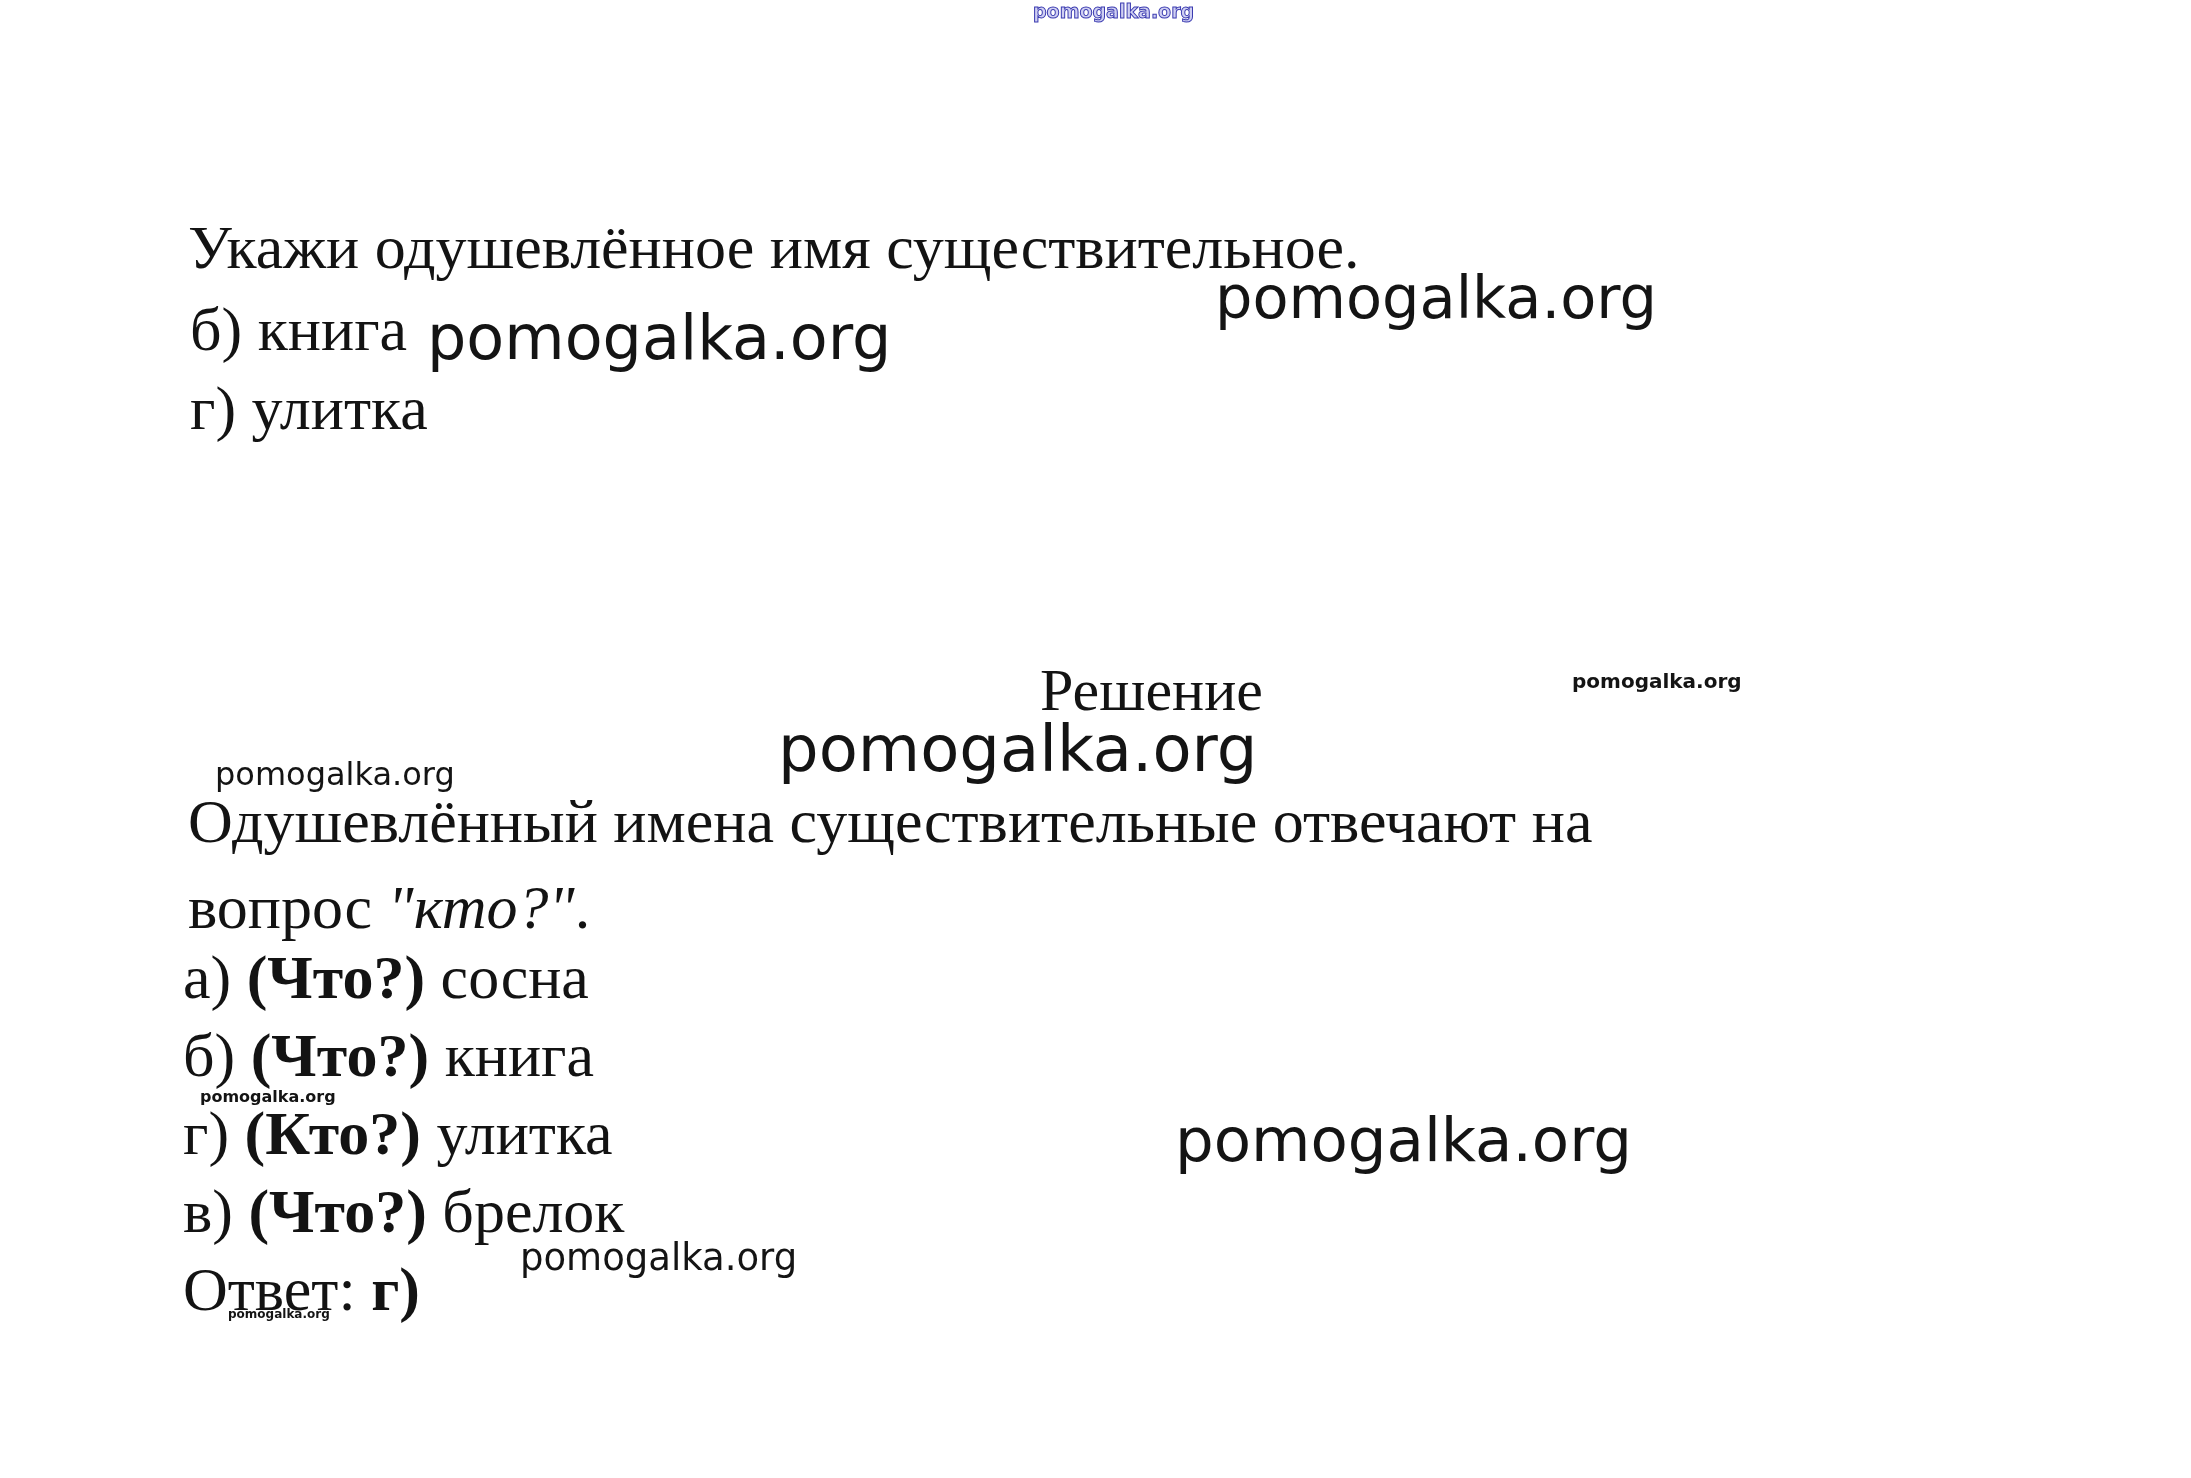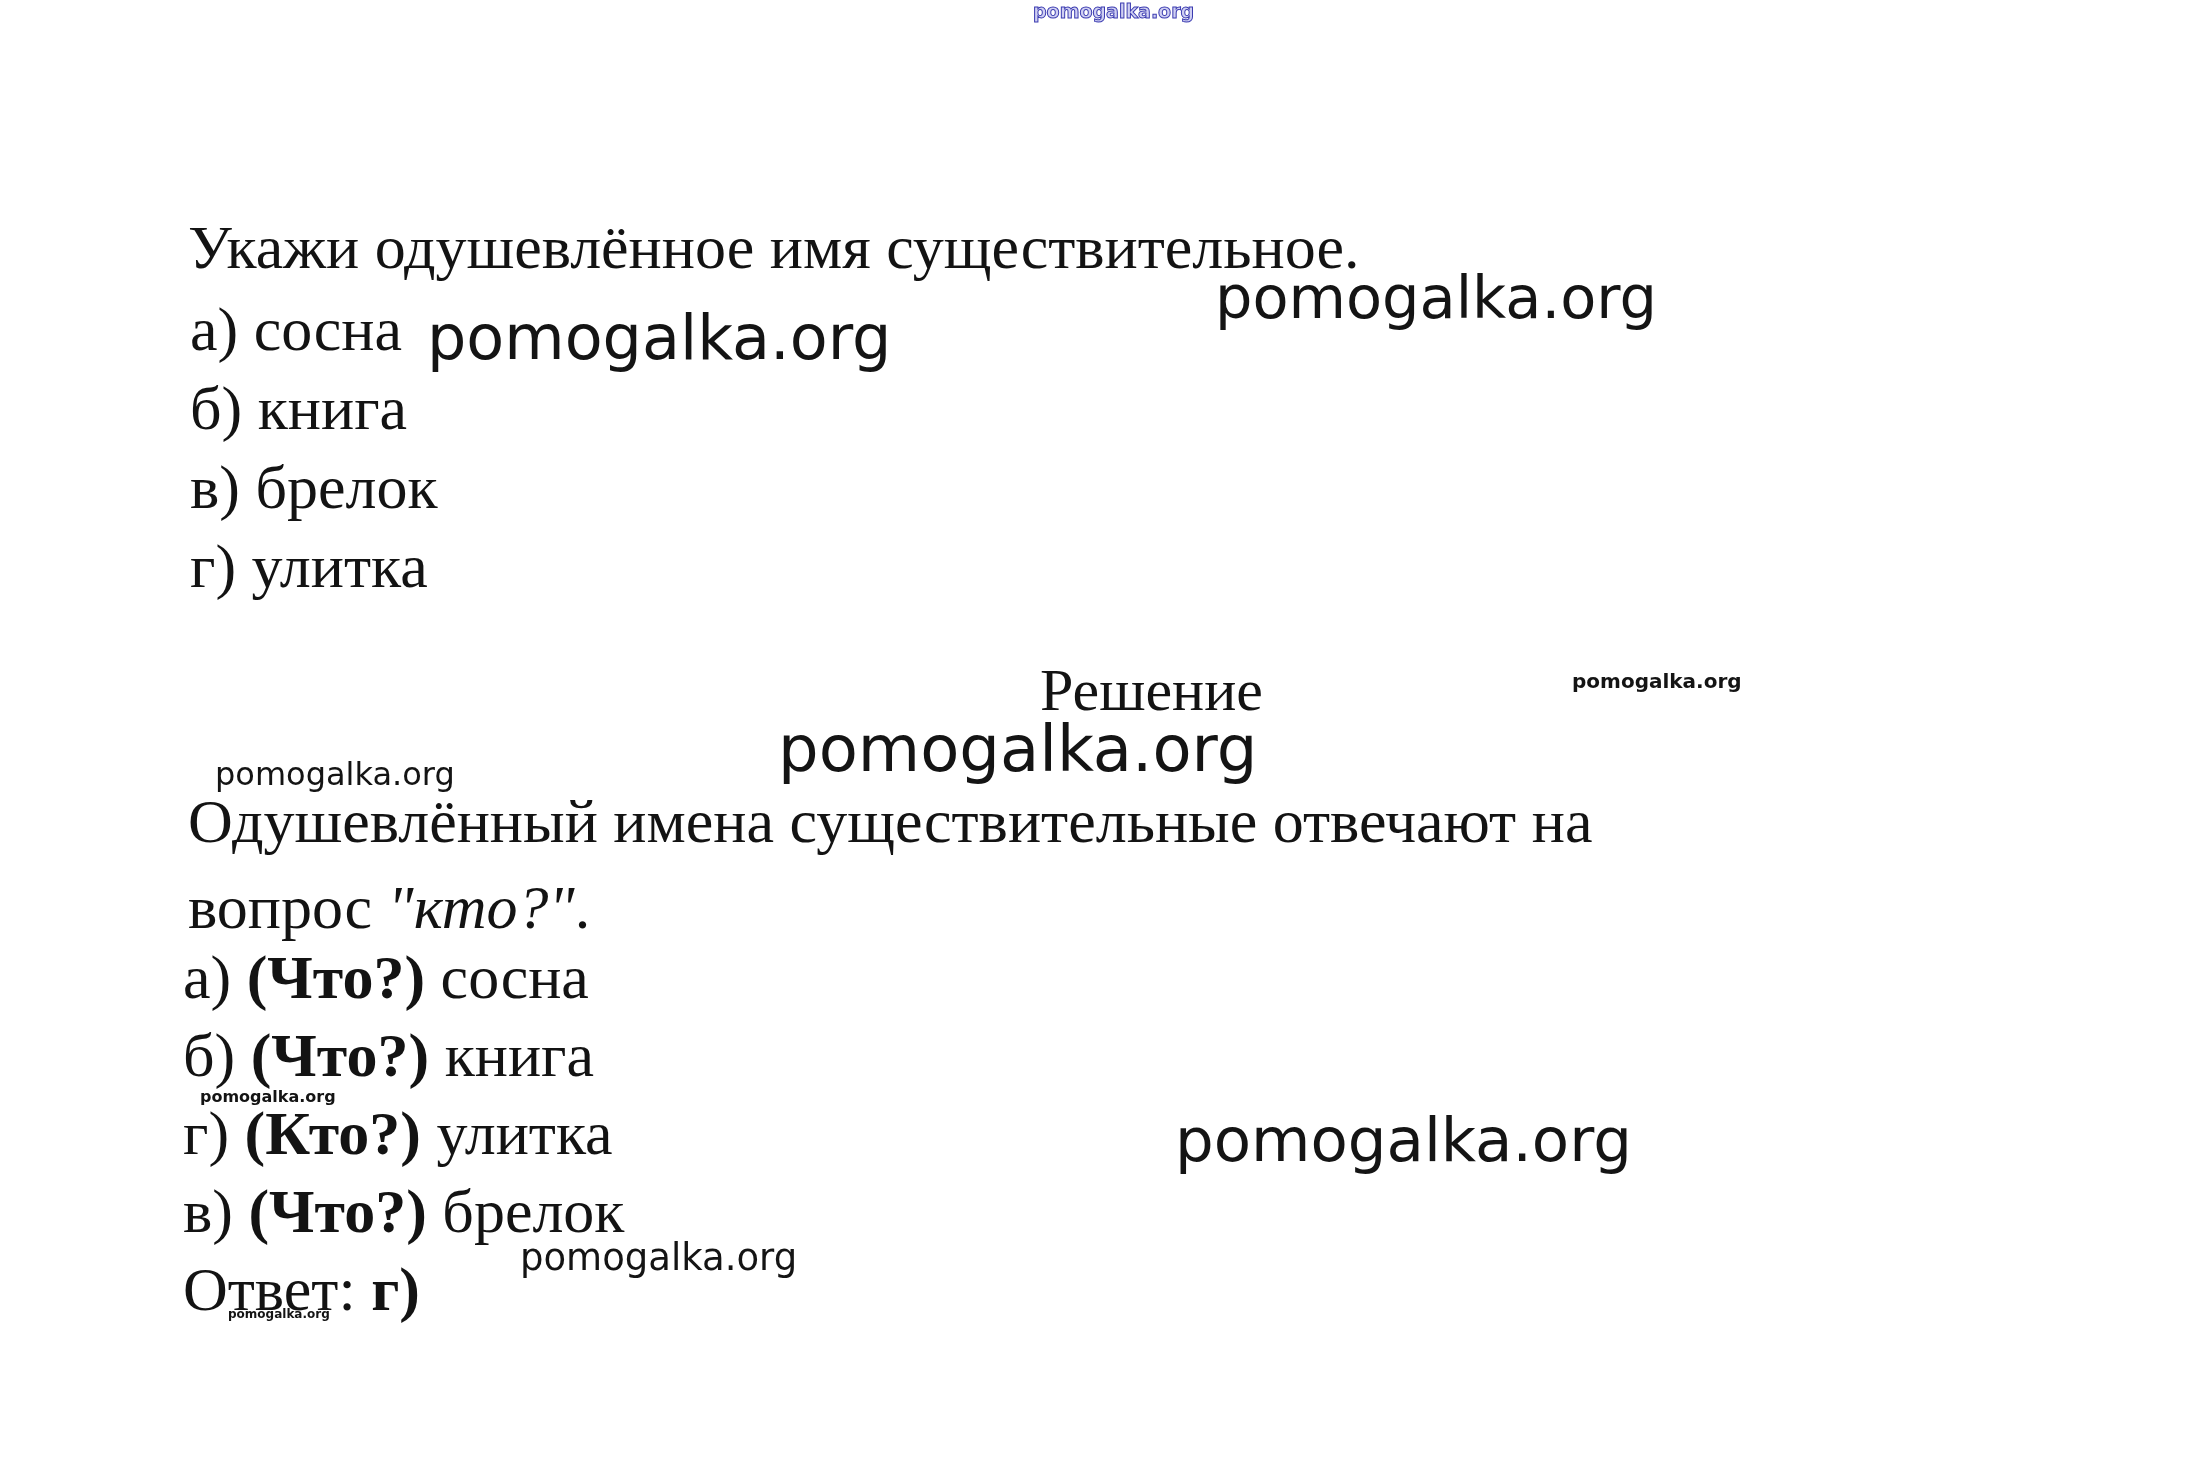--- a/index.html
+++ b/index.html
@@ -78,23 +78,21 @@
   <div class="wm wm-sol-left">pomogalka.org</div>
   <div class="wm wm-ans-tiny">pomogalka.org</div>
   <div class="wm wm-bottom-right">pomogalka.org</div>
   <div class="wm wm-ulitka">pomogalka.org</div>
   <div class="wm wm-bottom-tiny">pomogalka.org</div>
 
 
   <div class="question-prompt">Укажи одушевлённое имя существительное.</div>
 
   <div class="option-list">
-    <div>а) сосна</div>
     <div>б) книга</div>
-    <div>в) брелок</div>
     <div>г) улитка</div>
   </div>
 
   <div class="solution-heading">Решение</div>
 
   <div class="explanation">
     <div>Одушевлённый имена существительные отвечают на</div>
     <div><span>вопрос </span><span class="it">"кто?"</span><span>.</span></div>
   </div>
 

